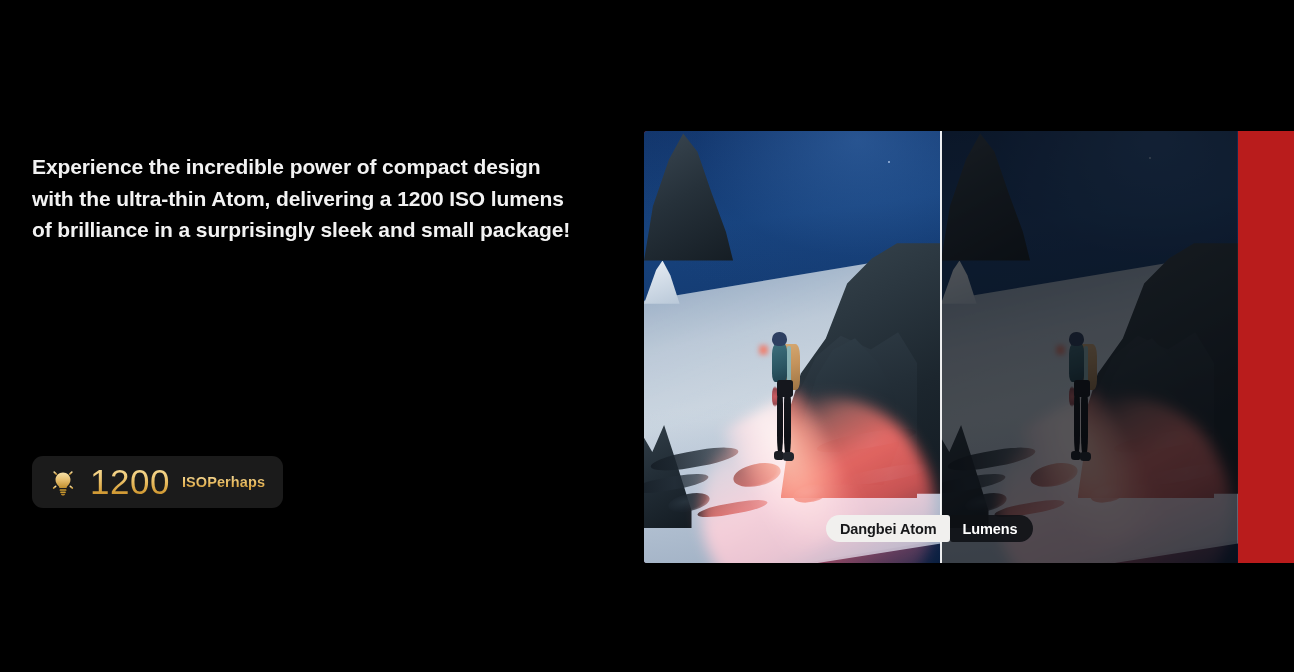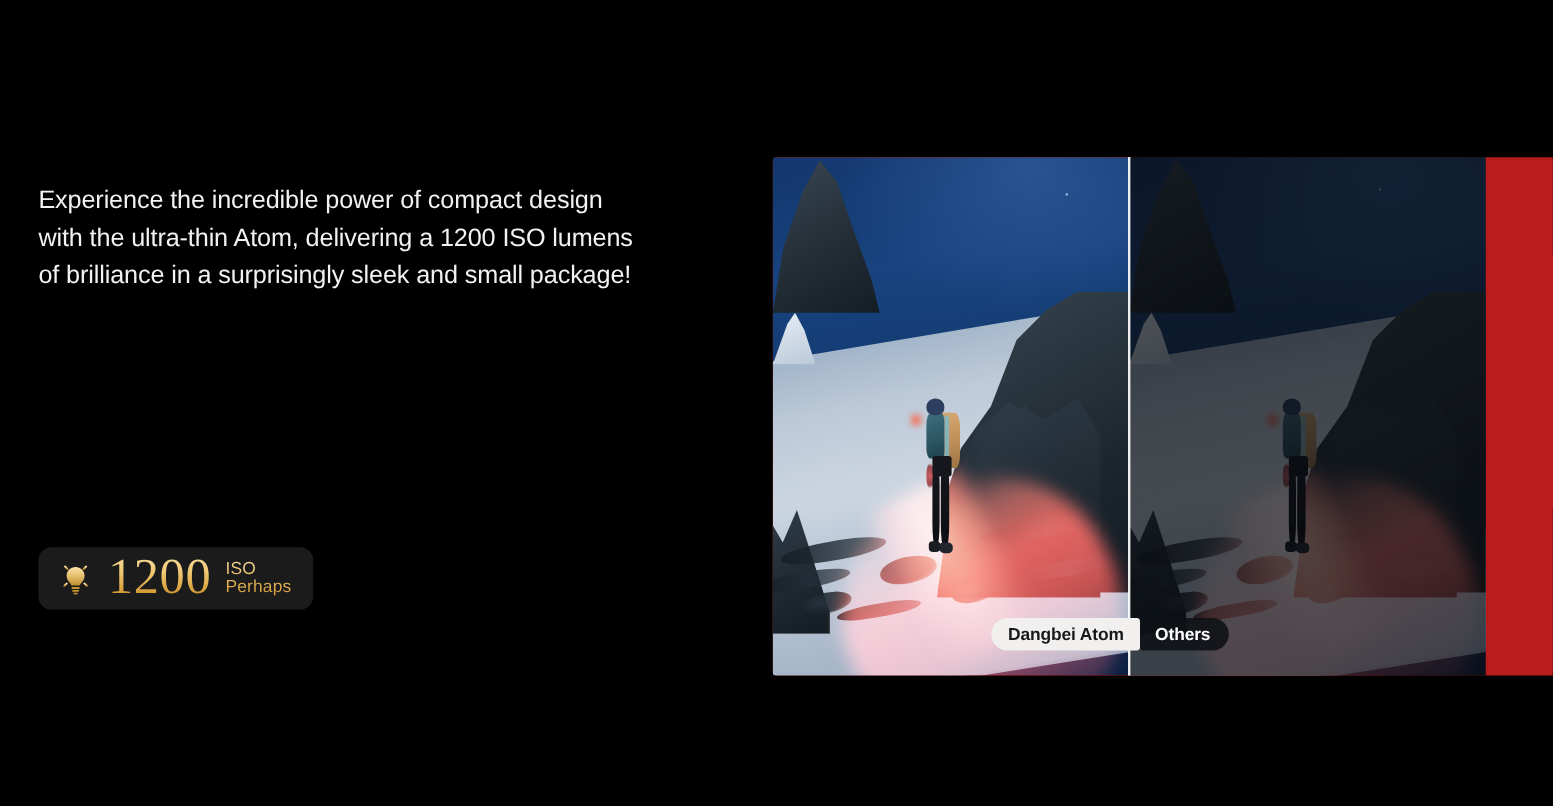--- a/index.html
+++ b/index.html
@@ -35,21 +35,21 @@
     font-weight: 800;
     color: #ffffff;
     letter-spacing: -0.6px;
     white-space: pre-line;
   }
 
   .subcopy {
     margin-top: 33px;
     font-size: 21px;
     line-height: 31.5px;
-    font-weight: 400;
+    font-weight: 700;
     color: #f2f2f2;
     letter-spacing: -0.1px;
     max-width: 575px;
     white-space: pre-line;
   }
 
   
   .badge {
     position: absolute;
     left: 32px;
@@ -59,41 +59,40 @@
     align-items: center;
     gap: 12px;
     padding: 0 18px 0 16px;
     background: #1b1b1b;
     border-radius: 11px;
   }
 
   .bulb-icon { width: 30px; height: 30px; display:block; flex:0 0 auto; }
 
   .badge-number {
-    font-size: 42px;
+    font-size: 35px;
     font-weight: 500;
     line-height: 1;
     letter-spacing: 0.5px;
     background: linear-gradient(180deg, #f7dd9b 0%, #eec濃76 35%, #d9a53f 70%, #b9801f 100%);
     background: linear-gradient(180deg, #f8e0a2 0%, #efc873 38%, #d8a23c 72%, #b67e1e 100%);
     -webkit-background-clip: text;
     background-clip: text;
     color: transparent;
     -webkit-text-fill-color: transparent;
     padding-bottom: 2px;
-    font-family: Liberation Serif, serif;
   }
 
   .badge-unit {
     display: flex;
-    flex-direction: column;
+    flex-direction: row;
     justify-content: space-between;
     line-height: 15px;
     font-size: 14.5px;
-    font-weight: 400;
+    font-weight: 700;
     letter-spacing: 0.1px;
     background: linear-gradient(180deg, #f7dc9c 0%, #e8bc63 50%, #cf9732 100%);
     -webkit-background-clip: text;
     background-clip: text;
     color: transparent;
     -webkit-text-fill-color: transparent;
   }
 
   
   .compare {
@@ -433,17 +432,17 @@
 
         <div class="dim-sat"></div>
         <div class="dim"></div>
       </div>
     </div>
 
     <div class="divider"></div>
 
     <div class="pills">
       <div class="pill pill-active">Dangbei Atom</div>
-      <div class="pill pill-other">Others</div>
+      <div class="pill pill-other">Lumens</div>
     </div>
 
   </div>
 </div>
 
 </body></html>

